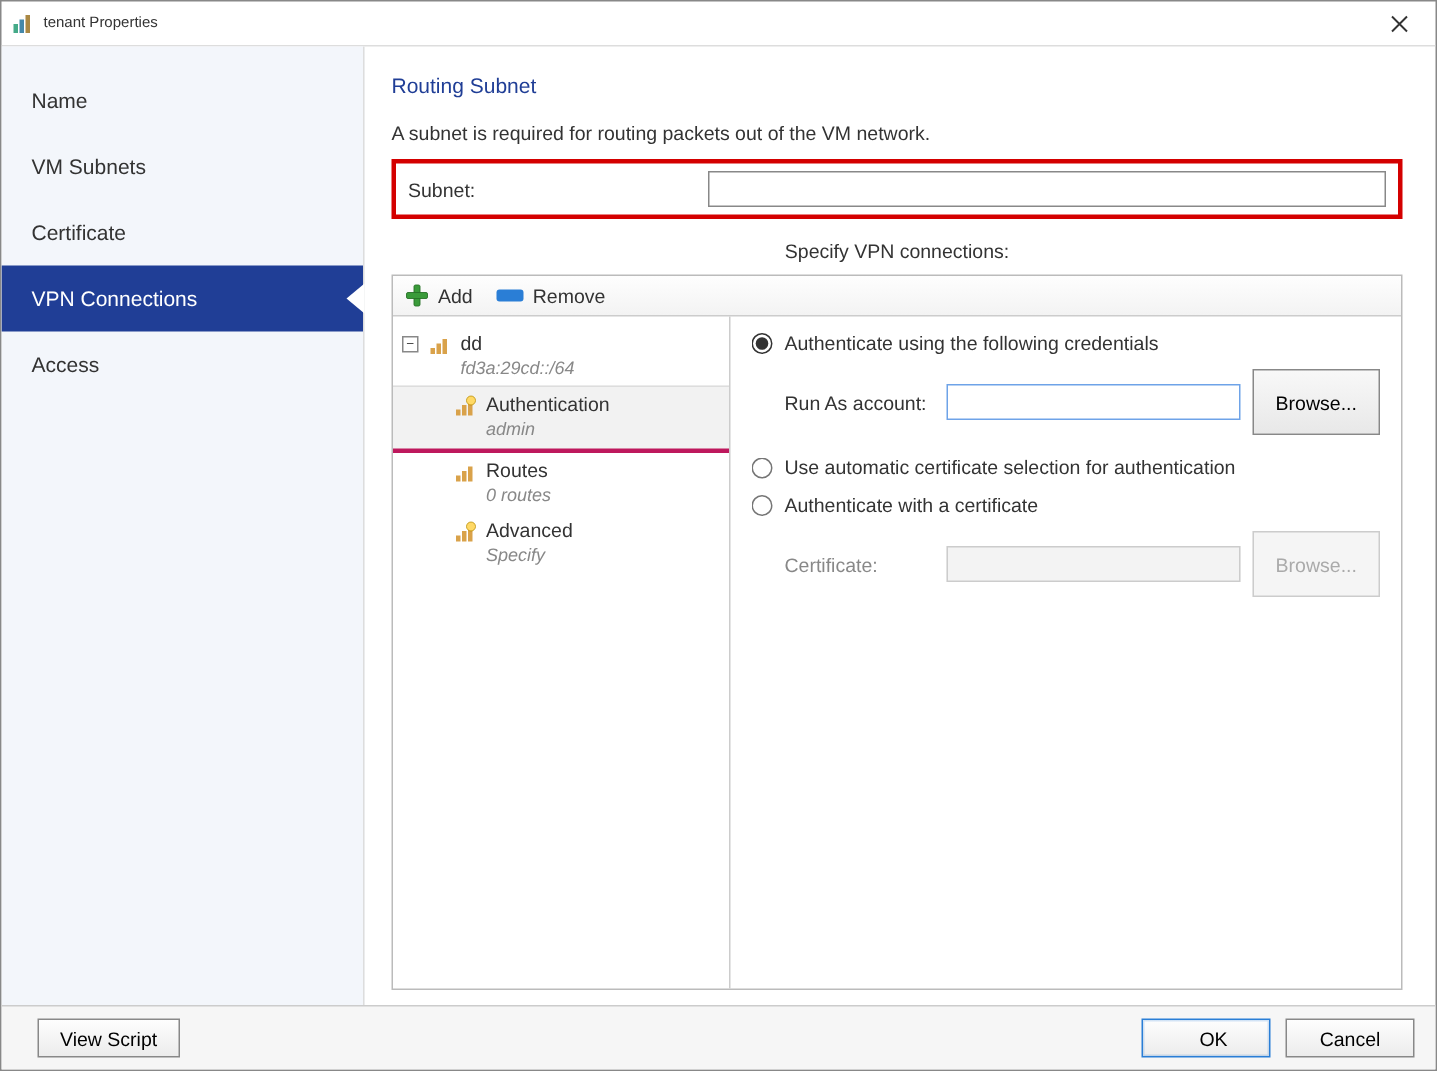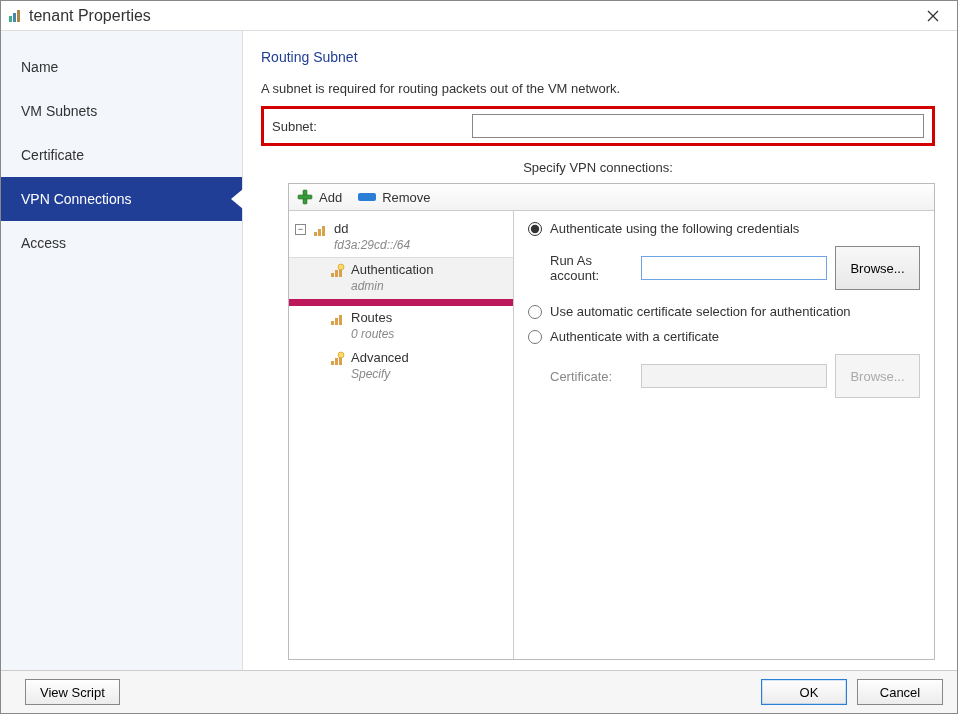--- a/index.html
+++ b/index.html
@@ -21,21 +21,21 @@
     align-items: center;
     height: 30px;
     padding: 0 4px 0 6px;
     border-bottom: 1px solid #ddd;
   }
   .titlebar .app-icon {
     width: 16px; height: 16px;
     margin-right: 6px;
     display:flex;align-items:center;justify-content:center;
   }
-  .titlebar .title { flex: 1; font-size: 16px; }
+  .titlebar .title { flex: 1; font-size: 10px; }
   .titlebar .close {
     width: 40px; height: 28px;
     display: flex; align-items: center; justify-content: center;
     font-size: 14px; color: #333;
     cursor: pointer;
   }
 
   
   .main {
     flex: 1;
@@ -111,21 +111,20 @@
     font-size: 13px;
     margin-bottom: 8px;
     text-align: center;
   }
   .vpn-panel {
     flex: 1;
     border: 1px solid #bbb;
     display: flex;
     flex-direction: column;
     min-height: 0;
-    margin-left: 27px;
   }
   .toolbar {
     display: flex;
     align-items: center;
     gap: 16px;
     padding: 5px 8px;
     border-bottom: 1px solid #ccc;
     background: linear-gradient(#fefefe,#f3f3f3);
   }
   .tool-btn {
@@ -161,21 +160,21 @@
     display: flex;
     align-items: flex-start;
     padding: 4px 6px;
     gap: 6px;
     cursor: pointer;
   }
   .tree-row .indent1 { width: 28px; }
   .tree-row.selected {
     background: #f2f2f2;
     border-top: 1px solid #ddd;
-    border-bottom: 7px solid #be185d;
+    border-bottom: 3px solid #be185d;
   }
   .tree-expander {
     width: 11px; height:11px;
     border:1px solid #888;
     display:flex;align-items:center;justify-content:center;
     font-size:9px;line-height:1;
     color:#444;
     margin-top:3px;
   }
   .tree-icon {

